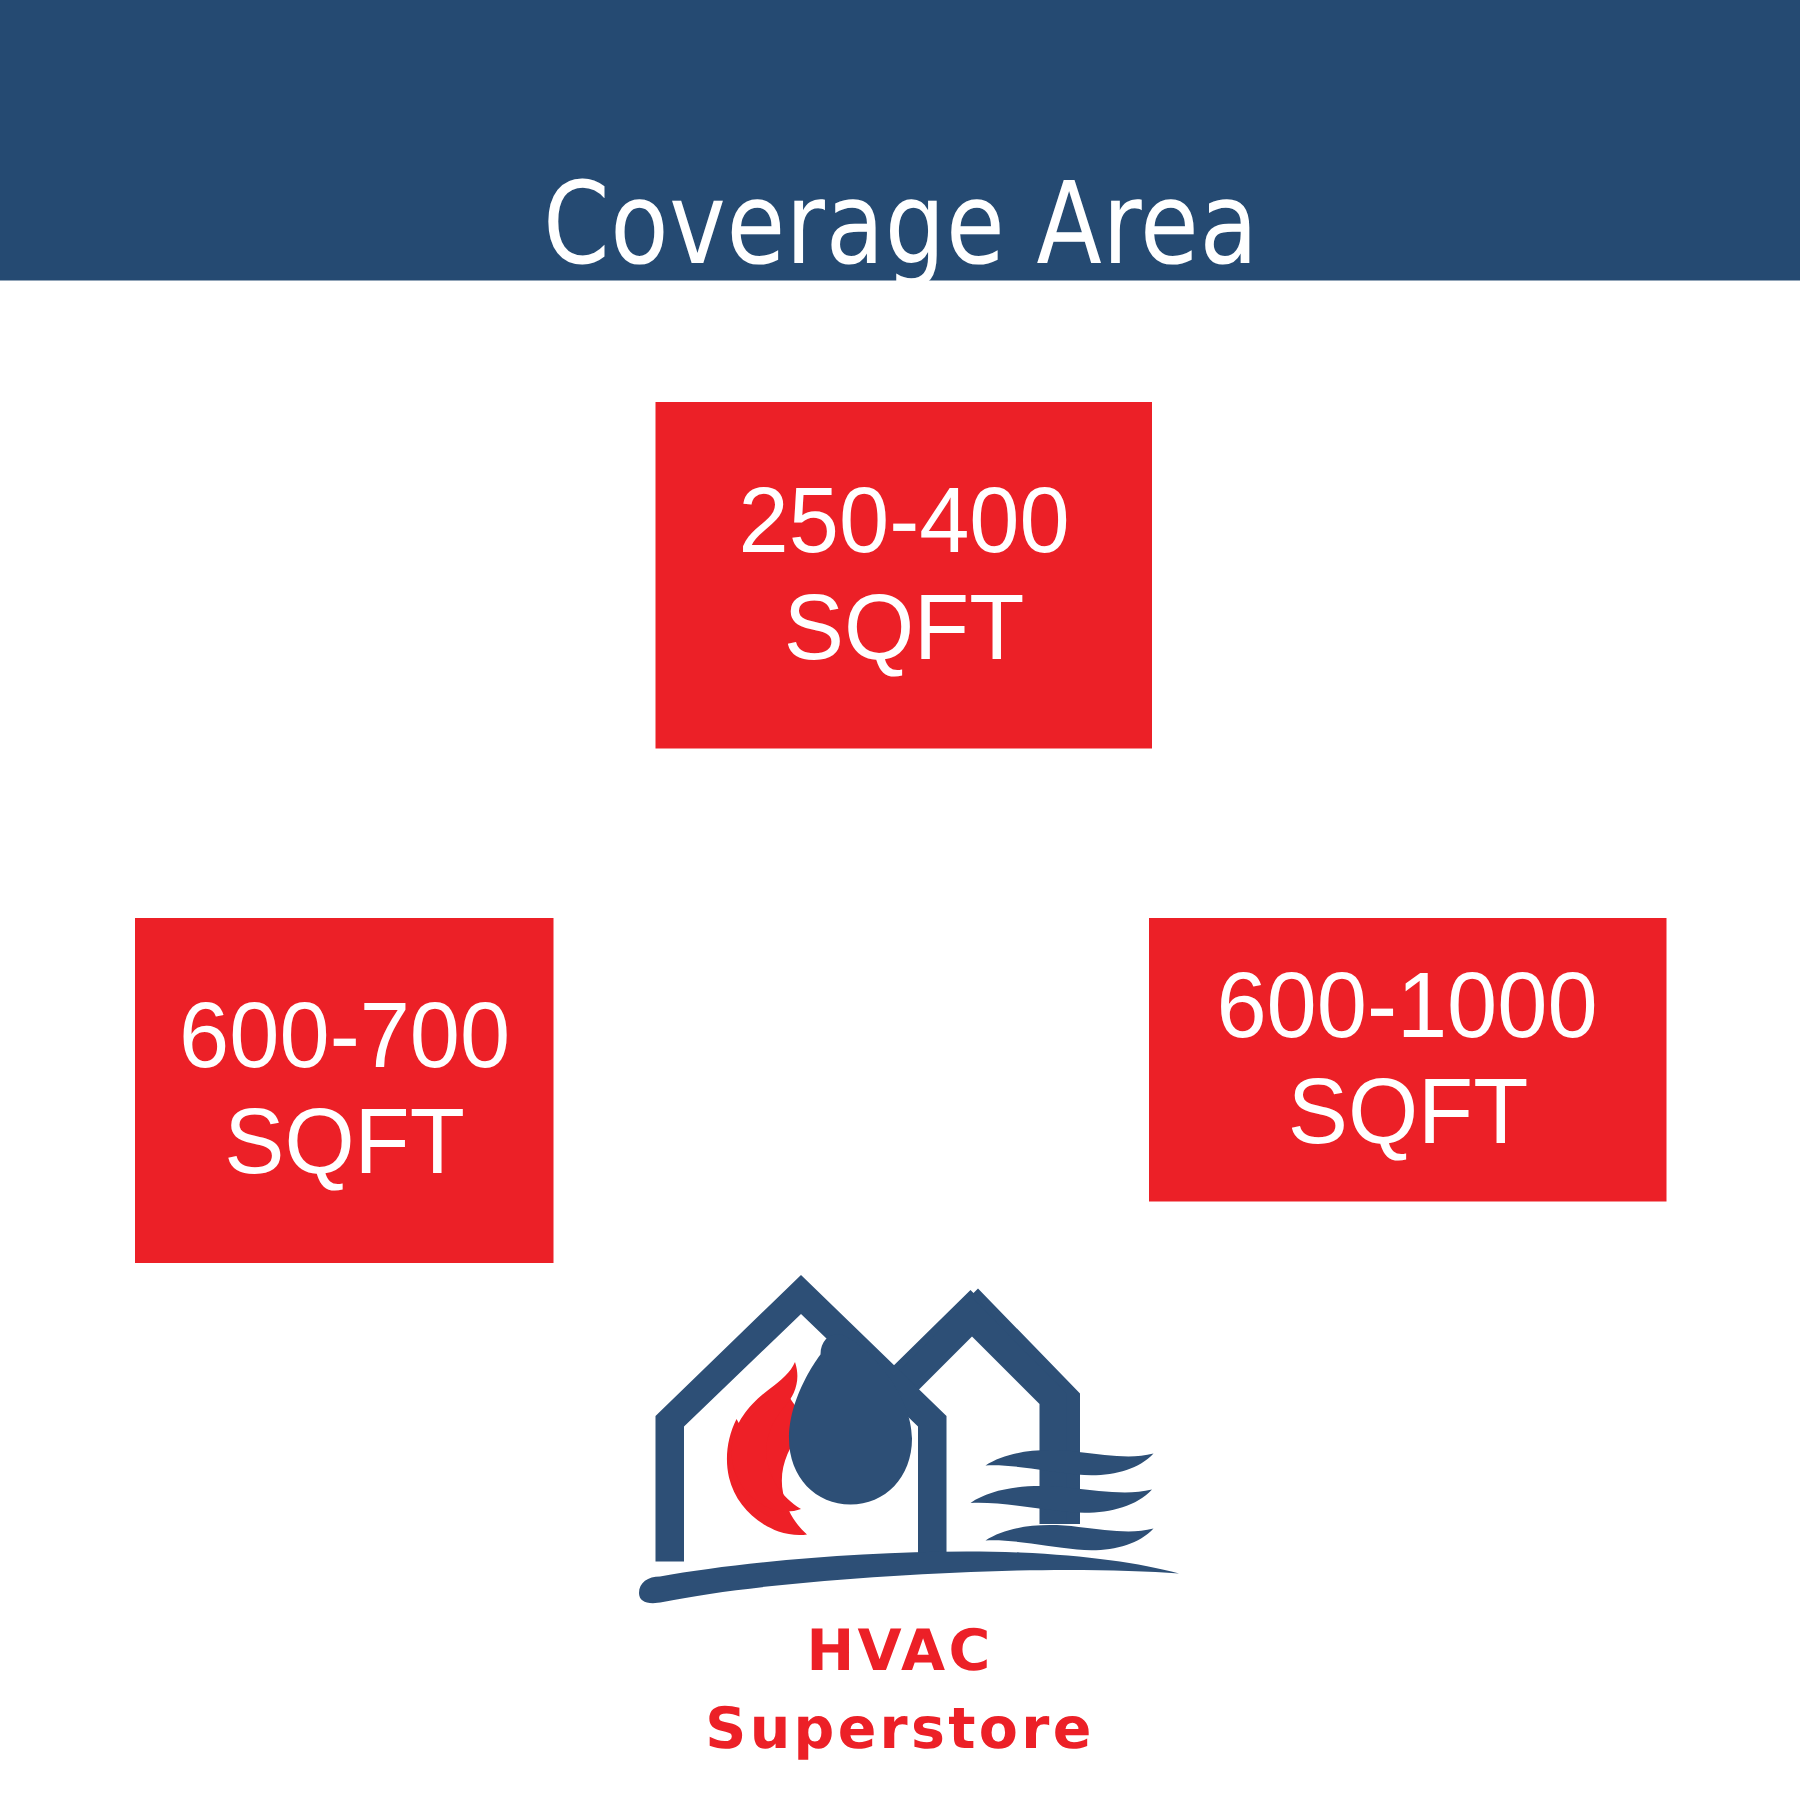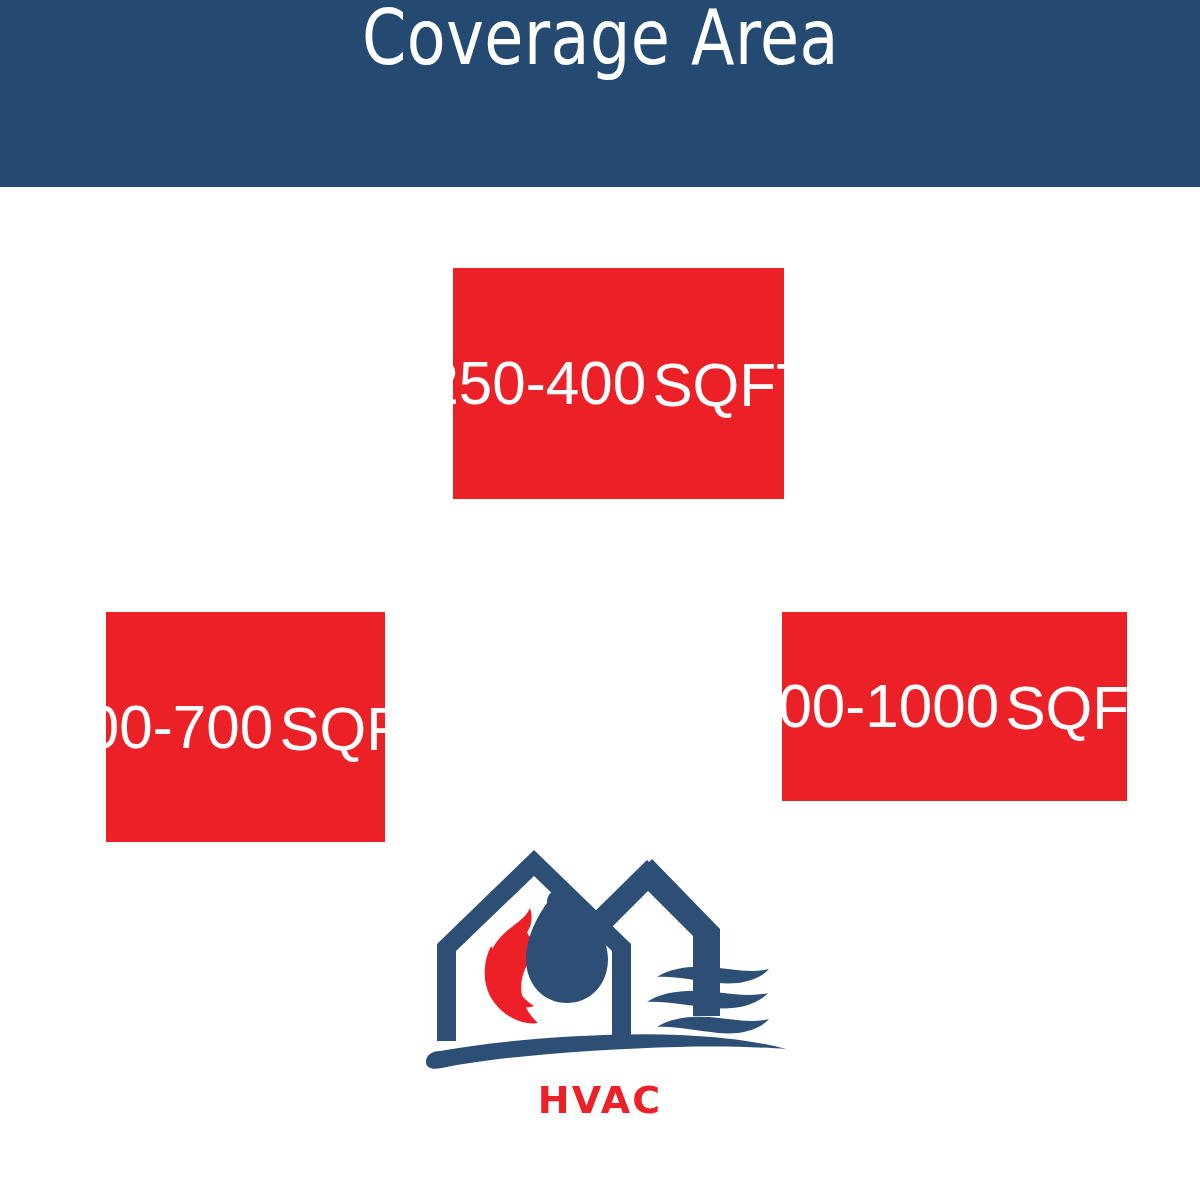--- a/index.html
+++ b/index.html
@@ -17,44 +17,43 @@
 
   
   #header-band {
     position: absolute;
     left: 0;
     top: 0;
     width: 1200px;
     height: 187px;
     background: #254a72;
     display: flex;
-    align-items: flex-start;
+    align-items: flex-end;
     justify-content: center;
   }
   #page-title {
     color: #ffffff;
     font-family: "DejaVu Sans Condensed", "Liberation Sans Narrow", "Liberation Sans", sans-serif;
     font-size: 76px;
     font-weight: 300;
     letter-spacing: 0.5px;
     line-height: 1;
     white-space: nowrap;
     transform: scaleX(0.93);
   }
 
   
   .coverage-box {
     position: absolute;
     background: #ec2027;
     display: flex;
-    flex-direction: row;
+    flex-direction: column;
     align-items: center;
     justify-content: center;
     box-sizing: border-box;
-    margin-left: 16px;
   }
   .coverage-box .range,
   .coverage-box .unit {
     color: #ffffff;
     font-family: "Liberation Sans", sans-serif;
     font-weight: 400;
     font-size: 62px;
     line-height: 1.08;
     white-space: nowrap;
     transform: scaleX(0.97);
@@ -173,13 +172,14 @@
     <path d="M237 131 C252 121 276 119 299 122 C318 124 334 127 349 123 C338 135 318 139 298 137 C278 135 255 130 237 131 Z" fill="#2d4f76"></path>
     <path d="M227 156 C243 145 269 143 294 146 C314 148 332 151 348 147 C336 160 314 164 293 162 C271 160 246 155 227 156 Z" fill="#2d4f76"></path>
     <path d="M237 181 C252 171 276 169 299 172 C318 174 334 177 349 173 C338 185 318 189 298 187 C278 185 255 180 237 181 Z" fill="#2d4f76"></path>
 
     <path d="M6 216 C6 209 12 205 20 205 C80 194 180 186 260 189 C305 191 340 196 366 203 C340 201 300 200 258 201 C180 203 80 210 22 222 C12 224 6 222 6 216 Z" fill="#2d4f76"></path>
   </svg>
 </div>
 
 <div id="logo-wordmark">
   <div class="wm-line">HVAC</div>
+  <div class="wm-line">Superstore</div>
 </div>
 
 </body></html>

